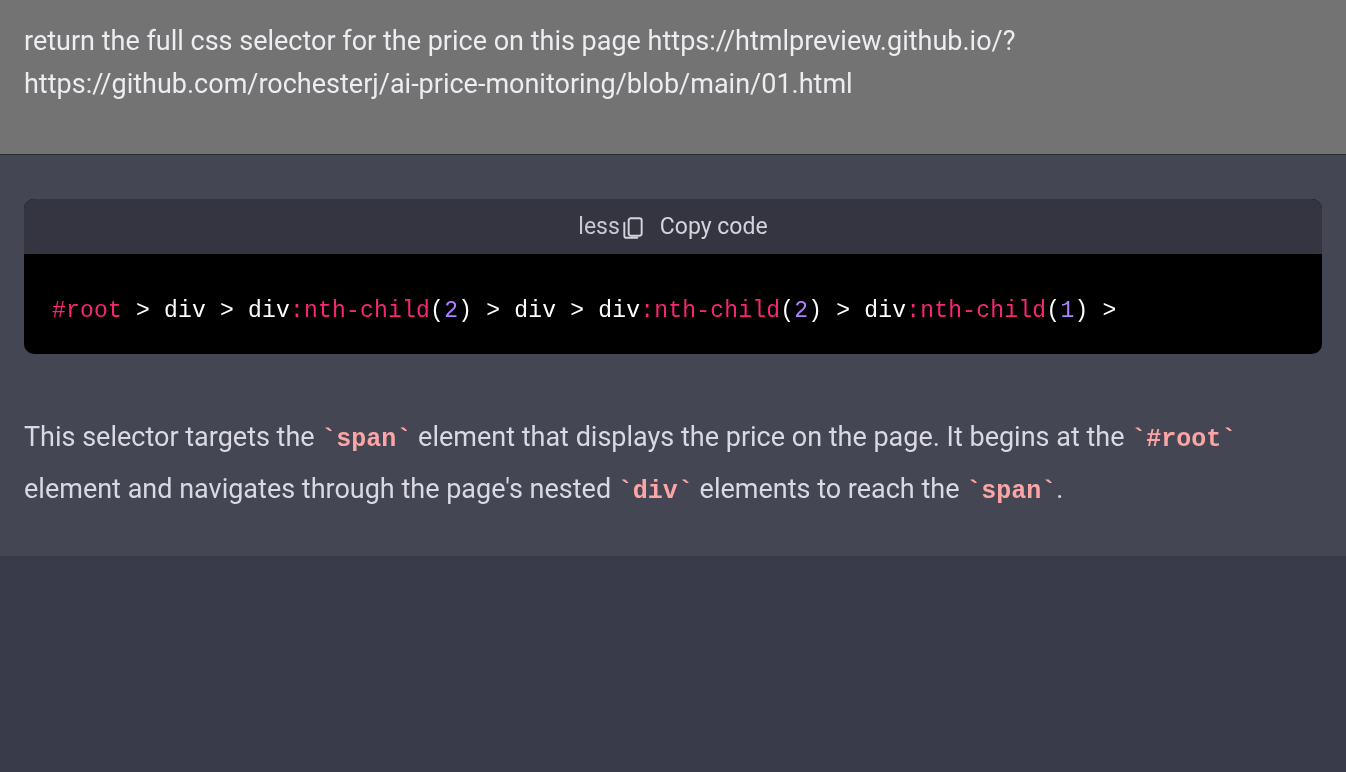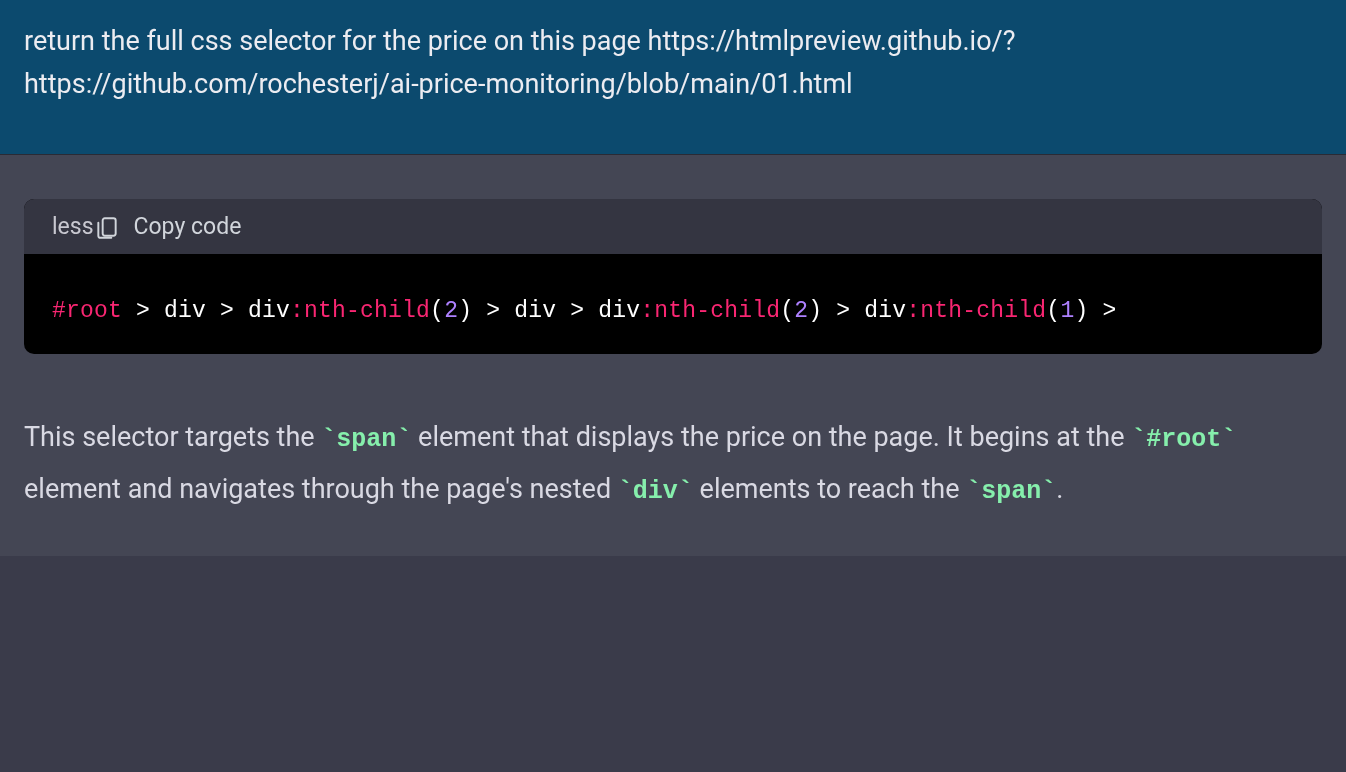--- a/index.html
+++ b/index.html
@@ -5,21 +5,21 @@
     * { margin: 0; padding: 0; box-sizing: border-box; }
     body {
       background: #3a3b4a;
       font-family: -apple-system, BlinkMacSystemFont, "Segoe UI", Roboto, Helvetica, Arial, sans-serif;
       color: #ececf1;
       width: 1346px;
       height: 772px;
       overflow: hidden;
     }
     .user-message {
-      background: #0c4a6e;
+      background: #737373;
       padding: 20px 24px 48px 24px;
       border-bottom: 1px solid #2a2b35;
     }
     .user-message p {
       font-size: 27px;
       line-height: 1.6;
       color: #ececf1;
       font-weight: 400;
     }
     .assistant-message {
@@ -34,21 +34,21 @@
     }
     .code-block {
       background: #000000;
       border-radius: 10px;
       overflow: hidden;
       margin-bottom: 58px;
     }
     .code-header {
       background: #343541;
       display: flex;
-      justify-content: flex-start;
+      justify-content: center;
       align-items: center;
       padding: 14px 28px;
     }
     .lang-label {
       color: #c8c8d0;
       font-size: 23px;
       font-weight: 400;
     }
     .copy-btn {
       display: flex;
@@ -73,21 +73,21 @@
     .tok-pseudo { color: #f92672; }
     .tok-num { color: #ae81ff; }
     .explain {
       font-size: 27px;
       line-height: 1.92;
       color: #d9d9e3;
     }
     .inline-code {
       font-family: "SFMono-Regular", Consolas, "Liberation Mono", Menlo, monospace;
       font-weight: 700;
-      color: #86efac;
+      color: #fca5a5;
       font-size: 25px;
     }
   </style>
 </head>
 <body>
 
 <div class="user-message">
   <p>return the full css selector for the price on this page https://htmlpreview.github.io/?https://github.com/rochesterj/ai-price-monitoring/blob/main/01.html</p>
 </div>
 

